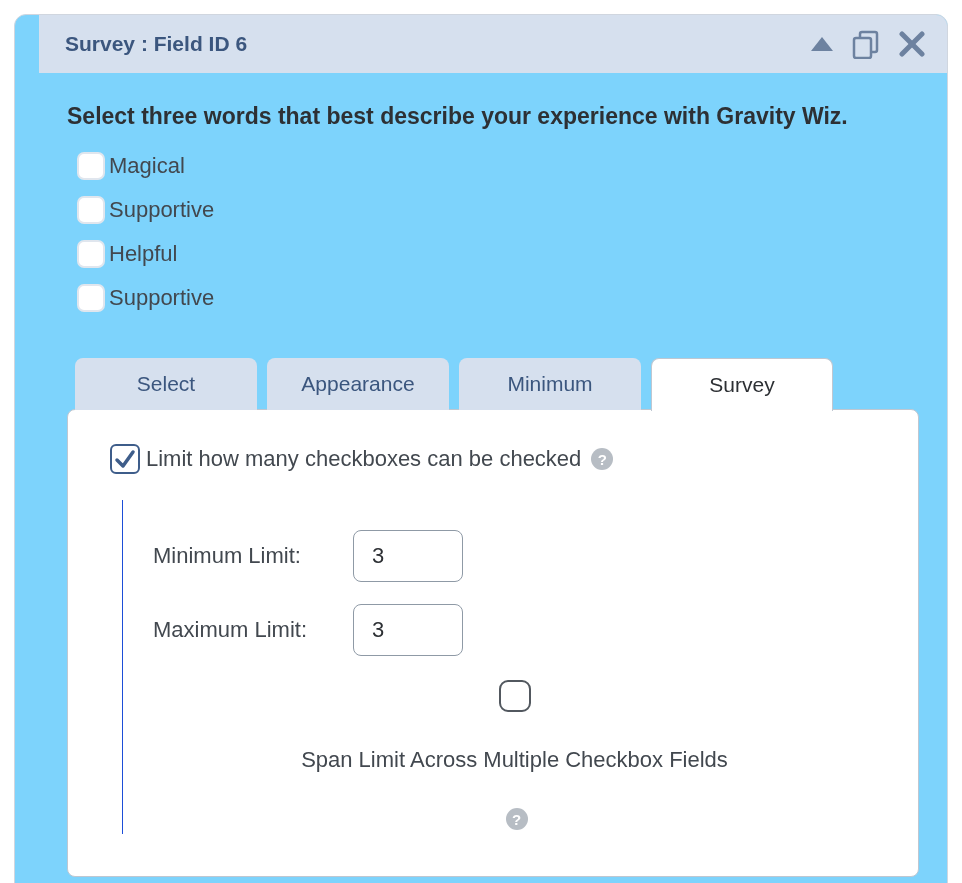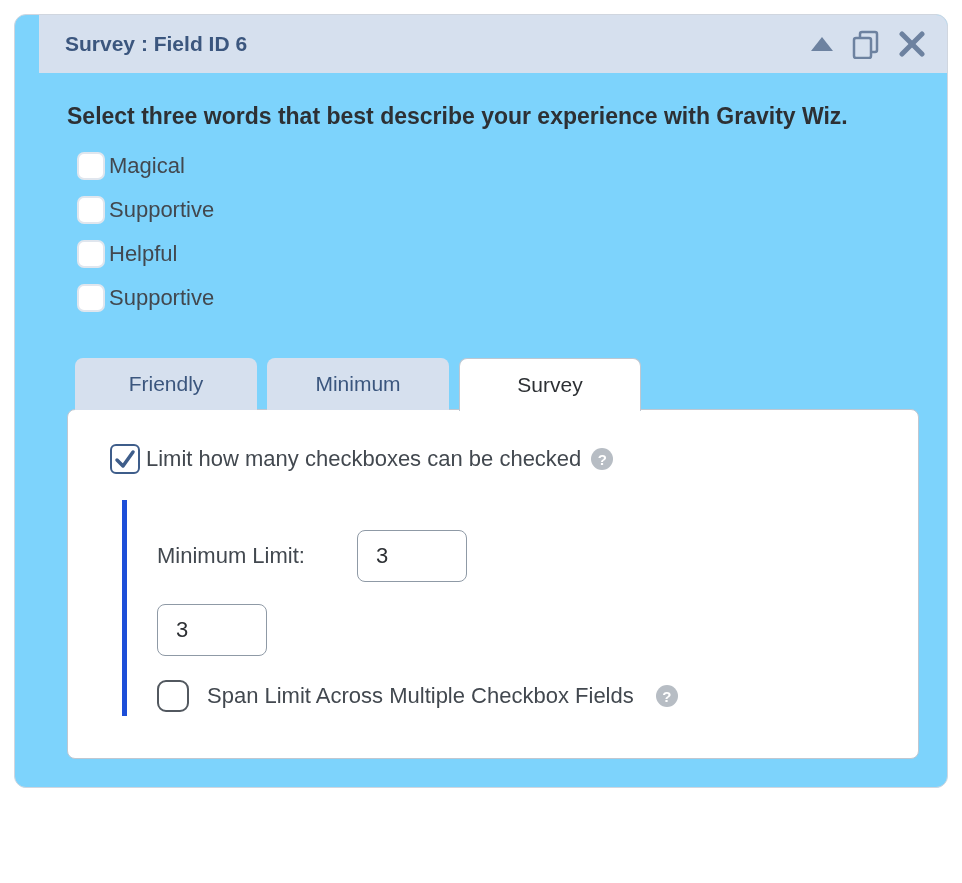--- a/index.html
+++ b/index.html
@@ -142,21 +142,21 @@
     border-radius:50%;
     background:#b7bdc4;
     color:#fff;
     font-size:15px;
     font-weight:700;
     margin-left:4px;
     cursor:pointer;
   }
 
   .perk-options {
-    border-left:5px solid #1d4ed8;
+    border-left:1px solid #1d4ed8;
     margin:26px 0 0 12px;
     padding:30px 0 4px 30px;
   }
   .field-row {
     display:flex;
     align-items:center;
     gap:20px;
     margin-bottom:22px;
     font-size:22px;
   }
@@ -167,23 +167,24 @@
     border-radius:8px;
     font-size:22px;
     padding:0 18px;
     outline:none;
     color:#2d3034;
   }
 
   .span-row {
     display:flex;
     align-items:center;
-    gap:18px;
+    gap:35px;
     margin-top:24px;
     font-size:22px;
+    flex-direction:column;
   }
   .cb.empty {
     border:2px solid #52585f;
     border-radius:9px;
     width:32px; height:32px;
   }
 </style>
 </head>
 <body>
 
@@ -230,21 +231,22 @@
         <div class="check-label">Helpful</div>
       </div>
       <div class="check-row">
         <div class="soft-checkbox"></div>
         <div class="check-label">Supportive</div>
       </div>
     </div>
 
     <div class="tab-area">
       <div class="tab-row">
-        <div class="tab inactive">Friendly</div>
+        <div class="tab inactive">Select</div>
+        <div class="tab inactive">Appearance</div>
         <div class="tab inactive">Minimum</div>
         <div class="tab active">Survey</div>
       </div>
 
       <div class="tab-content">
 
         <div class="perk-enable">
           <span class="cb checked">
             <svg width="22" height="22" viewBox="0 0 22 22">
                 <polyline points="3,12 9,18 19,4" fill="none" stroke="#3e5d8a" stroke-width="3.5" stroke-linecap="round" stroke-linejoin="round"></polyline>
@@ -255,20 +257,21 @@
         </div>
 
         <div class="perk-options">
 
           <div class="field-row">
             <div class="field-label">Minimum Limit:</div>
             <input class="num-input" value="3" style="">
           </div>
 
           <div class="field-row">
+            <div class="field-label">Maximum Limit:</div>
             <input class="num-input" value="3" style="">
           </div>
 
           <div class="span-row">
             <span class="cb empty">
               
             </span>
             <span>Span Limit Across Multiple Checkbox Fields</span>
             <span class="help-icon">?</span>
           </div>

